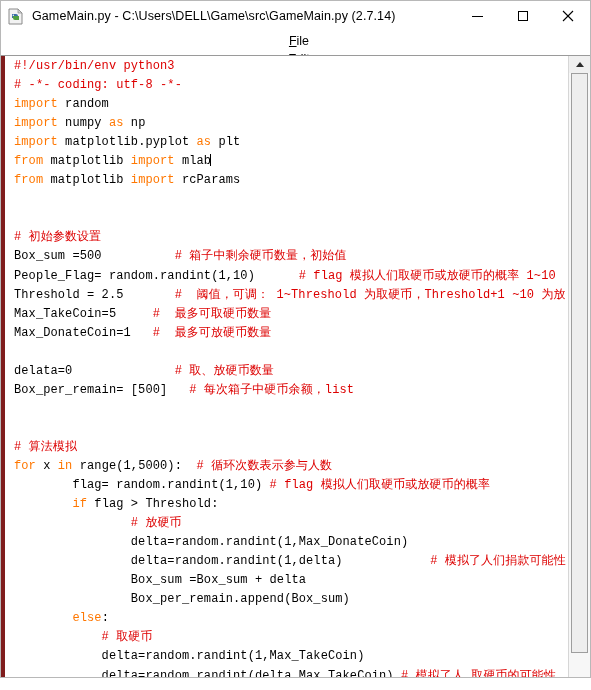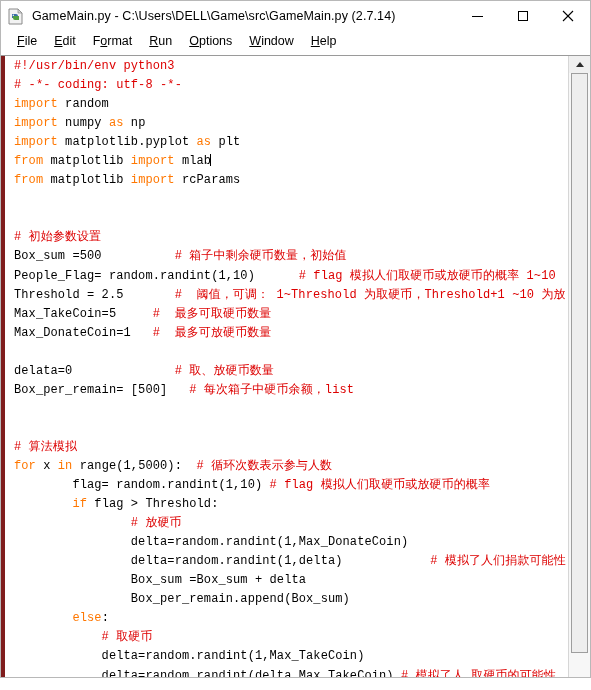--- a/index.html
+++ b/index.html
@@ -81,23 +81,24 @@
     display: block;
     box-sizing: border-box;
   }
 
   
   #menubar {
     height: 22px;
     min-height: 22px;
     background: #ffffff;
     display: flex;
-    align-items: flex-start;
+    align-items: center;
     padding-left: 8px;
     border-bottom: 1px solid #ffffff;
+    flex-direction: column;
   }
   .menu-item {
     font-size: 12.5px;
     color: #000000;
     padding: 2px 9px 2px 8px;
     white-space: nowrap;
     cursor: default;
     font-family: "Liberation Sans", sans-serif;
   }
   .menu-item u { text-decoration: underline; }

